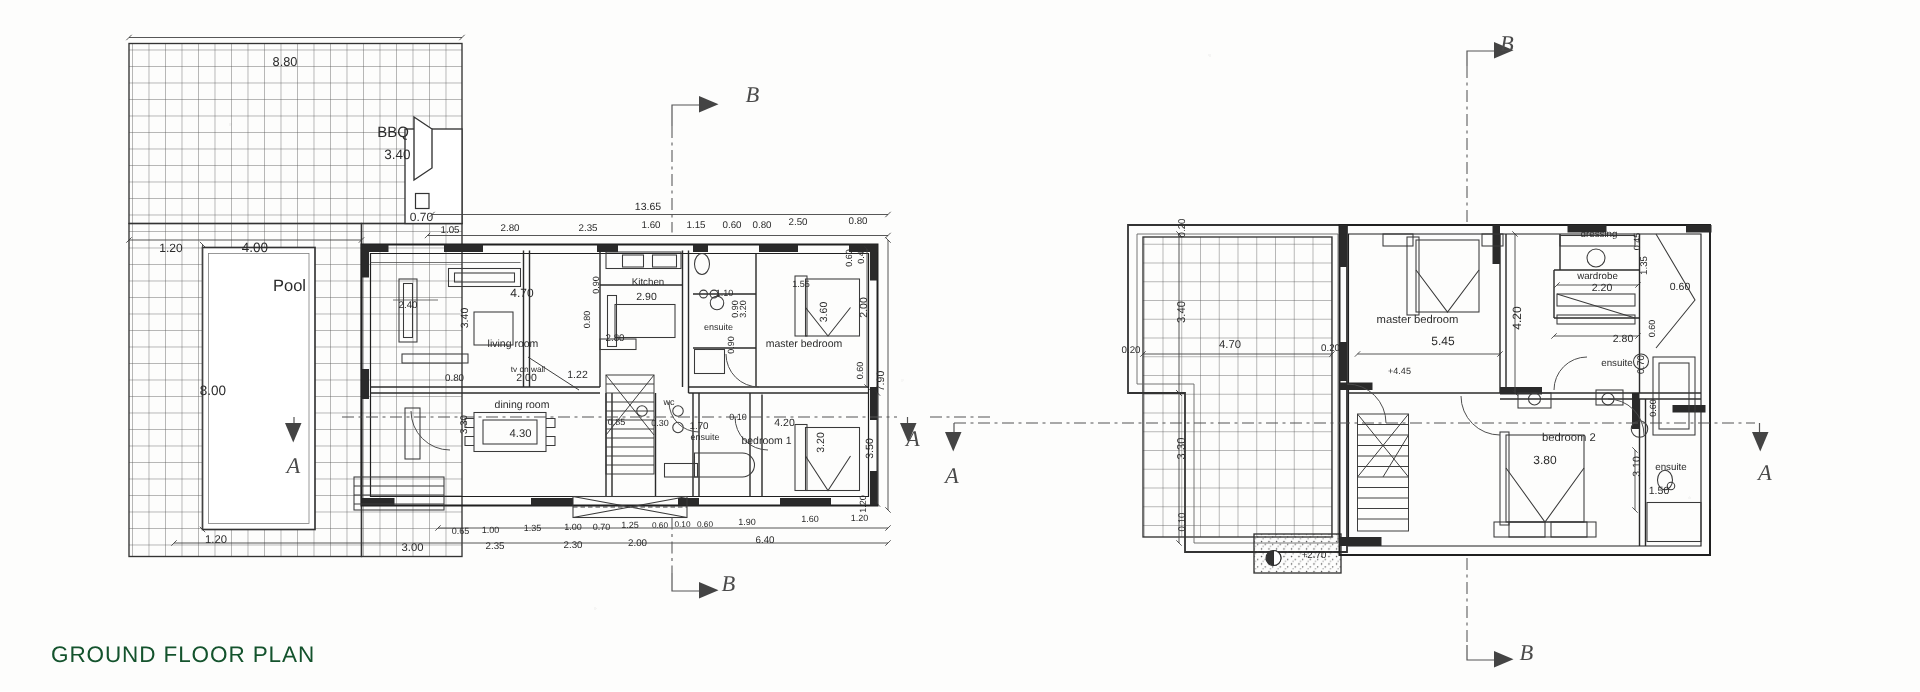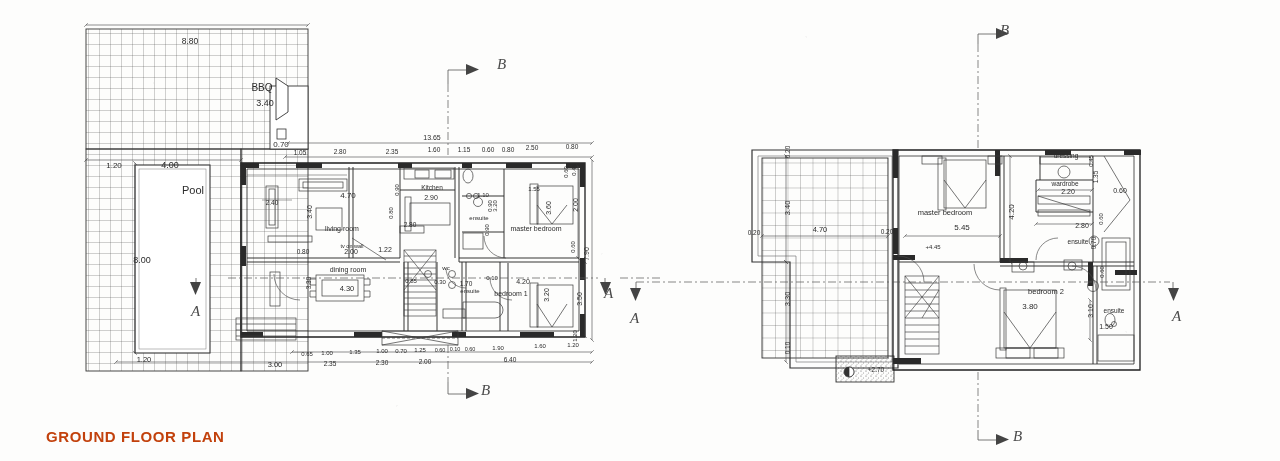--- a/index.html
+++ b/index.html
@@ -9,22 +9,22 @@
   
   #sheet:before{content:"";position:absolute;inset:0;pointer-events:none;
     background:
       radial-gradient(circle at 12% 18%, rgba(0,0,0,.035) 0 1px, transparent 1px),
       radial-gradient(circle at 63% 8%,  rgba(0,0,0,.03) 0 1px, transparent 1px),
       radial-gradient(circle at 88% 72%, rgba(0,0,0,.03) 0 1px, transparent 1px),
       radial-gradient(circle at 31% 88%, rgba(0,0,0,.03) 0 1px, transparent 1px),
       radial-gradient(circle at 47% 55%, rgba(0,0,0,.025) 0 1px, transparent 1px);
   }
   svg.plan{position:absolute;left:0;top:0;width:1280px;height:461px;}
-  .ttl{position:absolute;left:46px;top:428px;font-size:15px;letter-spacing:.6px;
-       color:#c2410c;white-space:nowrap;font-weight:bold;}
+  .ttl{position:absolute;left:34px;top:428px;font-size:15px;letter-spacing:.6px;
+       color:#14532d;white-space:nowrap;}
   .secmk{position:absolute;font-family:"Liberation Serif",serif;font-style:italic;
          font-size:15px;color:#4a4a4a;}
 </style>
 </head>
 <body>
 
 <div id="sheet">
 
   <svg class="plan" viewBox="0 0 1280 461" xmlns="http://www.w3.org/2000/svg">
     <defs>

